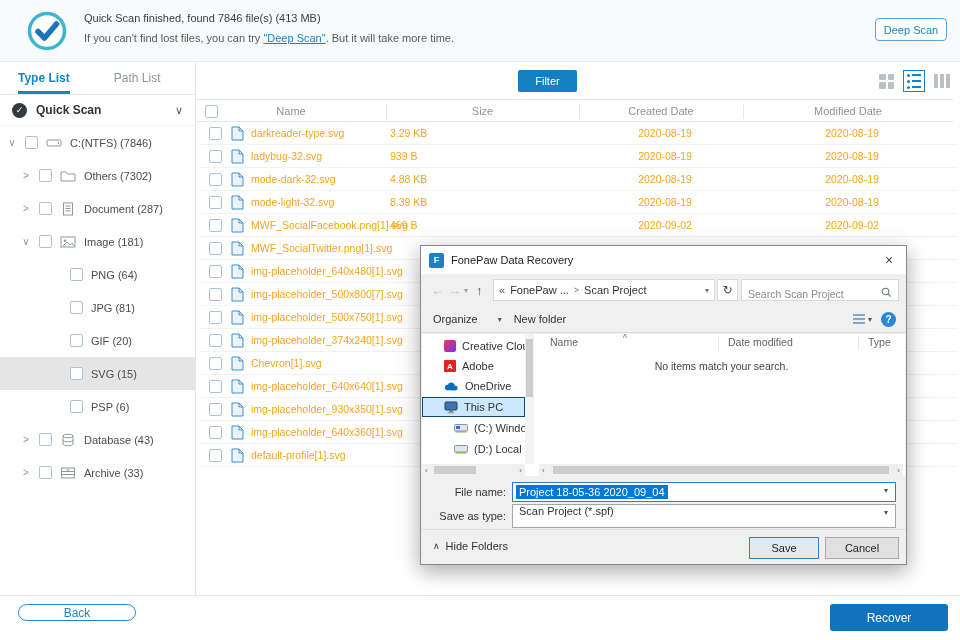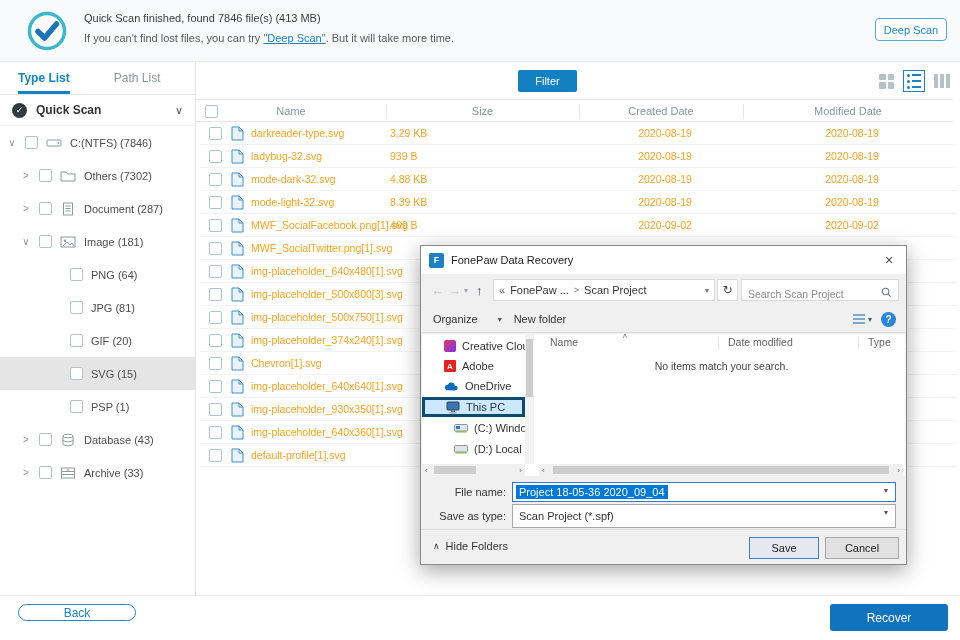--- a/index.html
+++ b/index.html
@@ -90,41 +90,41 @@
   .tb-dd{font-size:8px;color:#555}
   .tb-right{position:absolute;right:10px;display:flex;align-items:center;gap:9px}
   .tb-viewic{display:flex;align-items:center;gap:3px;cursor:pointer}
   .vlines{display:flex;flex-direction:column;gap:2px}
   .vlines span{width:12px;height:2px;background:#7fa8c9}
   .helpic{width:15px;height:15px;border-radius:50%;background:#2787d8;color:#fff;font-size:10px;font-weight:bold;display:flex;align-items:center;justify-content:center;cursor:pointer}
   .dlg-body{position:absolute;left:1px;right:1px;top:88px;height:142px;background:#fff;overflow:hidden}
   .dlg-navpane{position:absolute;left:0;top:0;width:103px;bottom:12px;overflow:hidden}
   .np-item{position:absolute;left:0;width:103px;height:20px;display:flex;align-items:center;padding-left:22px;gap:6px;font-size:11px;color:#333;white-space:nowrap;cursor:pointer;overflow:hidden}
   .np-item.child{padding-left:32px}
-  .np-item.selected{background:#cce8ff;border:3px solid #0c4a6e;padding-left:21px}
+  .np-item.selected{background:#cce8ff;border:1px solid #0c4a6e;padding-left:21px}
   .np-vscroll{position:absolute;left:103px;top:0;width:9px;bottom:12px;background:#f3f3f3;cursor:pointer}
   .np-vthumb{position:absolute;left:1px;top:5px;width:7px;height:58px;background:#cdcdcd}
   .dlg-files{position:absolute;left:118px;right:2px;top:0;bottom:12px}
   .fcol{position:absolute;top:2px;font-size:10.5px;color:#666;cursor:pointer}
   .fcol-sort{position:absolute;left:82px;top:-3px;font-size:8px;color:#888}
   .fcol-sep{position:absolute;top:2px;height:14px;border-left:1px solid #e6e6e6}
   .dlg-empty{position:absolute;left:0;right:0;top:26px;text-align:center;color:#444;font-size:10.5px}
   .hscroll{position:absolute;bottom:0;height:12px;background:#f0f0f0;font-size:8px;color:#777;cursor:pointer}
   .hs-left{left:0;width:103px}
   .hs-main{left:117px;right:2px}
   .hs-arrow{position:absolute;top:2px;font-size:8px;color:#666}
   .hs-thumb{position:absolute;top:2px;height:8px;background:#cdcdcd}
   .dlg-fields{position:absolute;left:0;top:230px;width:100%;height:55px}
   .field-row{position:absolute;left:0;width:100%;height:20px;display:flex;align-items:center}
   .fr-name{top:6px}.fr-type{top:30px}
   .field-label{width:91px;text-align:right;font-size:11px;color:#333;padding-right:6px;flex:none}
   .fn-input{position:relative;flex:1;margin-right:10px;height:20px;background:#fff;border:1px solid #2f7bd9;display:flex;align-items:center;padding-left:3px;cursor:text}
   .fn-sel{background:#0078d7;color:#fff;font-size:11px;padding:1px 3px;white-space:nowrap}
   .combo-dd{position:absolute;right:2px;top:3px;color:#555;font-size:8px;width:14px;text-align:center}
-  .ft-combo{position:relative;flex:1;margin-right:10px;height:24px;background:#fff;border:1px solid #a6a6a6;display:flex;align-items:center;padding-left:6px;font-size:11px;color:#333;cursor:pointer}
+  .ft-combo{position:relative;flex:1;margin-right:10px;height:24px;background:#fff;border:1px solid #a6a6a6;display:flex;padding-left:6px;font-size:11px;color:#333;cursor:pointer}
   .dlg-footer{position:absolute;left:0;bottom:0;width:100%;height:35px;border-top:1px solid #dedede;background:#f0f0f0}
   .hide-folders{position:absolute;left:12px;top:10px;font-size:11px;color:#333;display:flex;gap:6px;align-items:center;cursor:pointer}
   .hf-chev{color:#333;font-size:9px}
   .dlg-save{position:absolute;left:328px;top:7px;width:70px;height:22px;background:#e3e9ef;border:1px solid #3a82c4;font-size:11px;color:#222;font-family:inherit;cursor:pointer}
   .dlg-cancel{position:absolute;left:404px;top:7px;width:74px;height:22px;background:#e1e1e1;border:1px solid #a9a9a9;font-size:11px;color:#222;font-family:inherit;cursor:pointer}
 
   
   .bottombar{position:absolute;left:0;top:595px;width:960px;height:45px;background:#fff;border-top:1px solid #e8e8e8}
   .back-btn{position:absolute;left:18px;top:8px;width:118px;height:17px;background:#fff;border:1px solid #1f8ccb;border-radius:14px;color:#1787c9;font-size:12px;font-family:inherit;cursor:pointer}
   .recover-btn{position:absolute;right:12px;top:8px;width:118px;height:27px;background:#1173bd;border:none;border-radius:3px;color:#fff;font-size:12px;font-family:inherit;cursor:pointer}
@@ -214,21 +214,21 @@
       <div class="tree-row lvl2">
         <span class="cb"></span>
         <span class="tree-label">GIF (20)</span>
       </div>
       <div class="tree-row lvl2 selected">
         <span class="cb"></span>
         <span class="tree-label">SVG (15)</span>
       </div>
       <div class="tree-row lvl2">
         <span class="cb"></span>
-        <span class="tree-label">PSP (1)</span>
+        <span class="tree-label">PSP (6)</span>
       </div>
       <div class="tree-row lvl1">
         <span class="chev">&gt;</span>
         <span class="cb"></span>
         <span class="tree-ic">
             <svg width="16" height="14" viewBox="0 0 16 14">
               <ellipse cx="8" cy="3" rx="5" ry="1.8" fill="none" stroke="#8f989e"></ellipse>
               <path d="M3 3v8c0 1 2.2 1.8 5 1.8s5-.8 5-1.8V3" fill="none" stroke="#8f989e"></path>
               <path d="M3 7c0 1 2.2 1.8 5 1.8S13 8 13 7" fill="none" stroke="#8f989e"></path>
             </svg>
@@ -380,21 +380,21 @@
           <span class="fname">img-placeholder_640x480[1].svg</span>
         </div>
       <div class="file-row">
           <span class="cb row-cb"></span>
           <span class="file-ic">
             <svg width="13" height="15" viewBox="0 0 13 15">
               <path d="M1 1h7l4 4v9H1z" fill="#eaf3fb" stroke="#3d8fc9"></path>
               <path d="M8 1v4h4" fill="none" stroke="#3d8fc9"></path>
             </svg>
           </span>
-          <span class="fname">img-placeholder_500x800[3].svg</span>
+          <span class="fname">img-placeholder_500x800[7].svg</span>
         </div>
       <div class="file-row">
           <span class="cb row-cb"></span>
           <span class="file-ic">
             <svg width="13" height="15" viewBox="0 0 13 15">
               <path d="M1 1h7l4 4v9H1z" fill="#eaf3fb" stroke="#3d8fc9"></path>
               <path d="M8 1v4h4" fill="none" stroke="#3d8fc9"></path>
             </svg>
           </span>
           <span class="fname">img-placeholder_500x750[1].svg</span>

